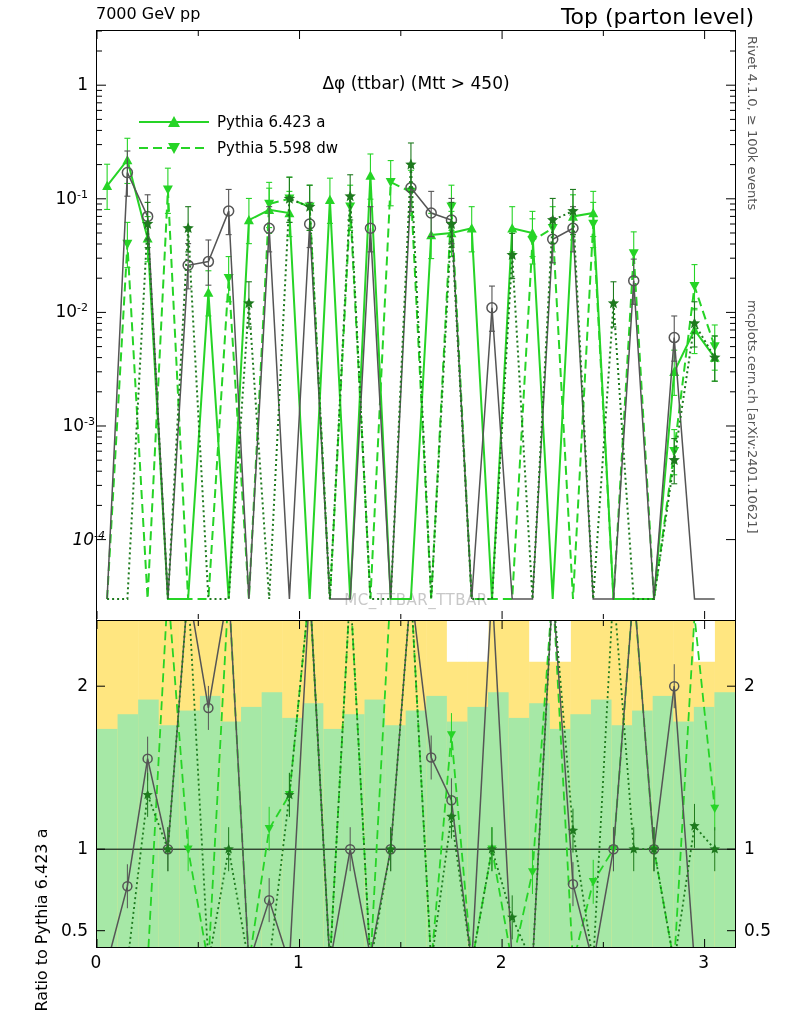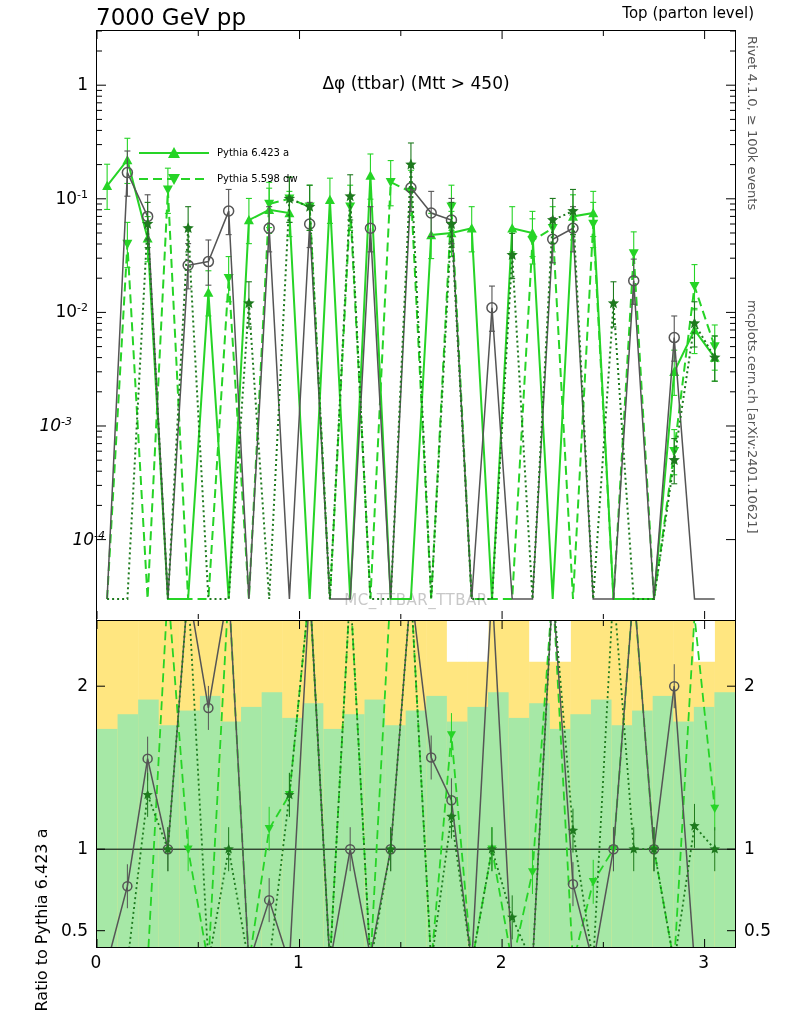--- a/index.html
+++ b/index.html
@@ -1,40 +1,40 @@
 <!DOCTYPE html>
 <html><head>
 <meta charset="utf-8">
 <style>
   html,body{margin:0;padding:0;background:#ffffff;}
   body{width:786px;height:1024px;font-family:"DejaVu Sans","Liberation Sans",sans-serif;color:#000;}
   .page{position:relative;width:786px;height:1024px;overflow:hidden;}
 
   
-  .hdr-left{position:absolute;left:96px;top:4px;font-size:23px;}
-  .hdr-right{position:absolute;right:32px;top:4px;font-size:15px;}
+  .hdr-left{position:absolute;left:96px;top:4px;font-size:16px;}
+  .hdr-right{position:absolute;right:32px;top:4px;font-size:22px;}
 
   
   .rot{position:absolute;transform-origin:0 0;transform:rotate(90deg);font-size:13px;color:#555;white-space:nowrap;}
   .rot-top{left:760px;top:36px;}
   .rot-mid{left:760px;top:300px;}
 
   
   .frame{position:absolute;border:1px solid #000;box-sizing:border-box;}
   #main-frame{left:96px;top:30px;width:640px;height:758px;background:#fff;}
   #ratio-frame{left:96px;top:620px;width:640px;height:328px;background:#fff;overflow:hidden;}
 
   
   .plot-title{position:absolute;left:0;right:0;top:42px;text-align:center;font-size:17px;}
 
   
   .watermark{position:absolute;left:0;right:0;top:560px;text-align:center;font-size:15px;color:#c8c8c8;letter-spacing:.5px;}
 
   
-  .legend{position:absolute;left:40px;top:78px;font-size:10px;line-height:26px;margin-top:31px;}
+  .legend{position:absolute;left:40px;top:78px;font-size:15px;line-height:26px;}
   .legend .row{display:flex;align-items:center;height:26px;}
   .legend .key{width:74px;height:20px;position:relative;margin-right:6px;}
   .legend .key svg{position:absolute;left:0;top:0;}
   .legend .lbl{white-space:nowrap;}
   .tick-lab{position:absolute;font-size:17px;transform:translate(-50%,0);}
   .rlab-l{position:absolute;font-size:17px;transform:translate(-100%,-50%);}
   .rlab-r{position:absolute;font-size:17px;transform:translate(0,-50%);}
 
   .ytitle{position:absolute;left:14px;top:620px;height:328px;width:24px;}
   .ytitle span{display:block;transform:rotate(-90deg) translate(-50%,0);transform-origin:0 0;position:absolute;left:18px;top:300px;font-size:16px;white-space:nowrap;}
@@ -630,21 +630,21 @@
   </div>
 
   <div class="ytitle">
     <span>Ratio to Pythia 6.423 a</span>
   </div>
 
   <div id="labels">
       <div class="rlab-l" style="left: 88px; top: 84.2006px;">1</div>
       <div class="rlab-l" style="left: 88px; top: 197.8px;">10<sup>-1</sup></div>
       <div class="rlab-l" style="left: 88px; top: 311.399px;">10<sup>-2</sup></div>
-      <div class="rlab-l" style="left: 72px; top: 424.998px; font-style: italic;">10<sup>-3</sup></div>
+      <div class="rlab-l" style="left: 95px; top: 424.998px;">10<sup>-3</sup></div>
       <div class="rlab-l" style="left: 105px; top: 538.598px; font-style: italic;">10<sup>-4</sup></div>
       <div class="tick-lab" style="left: 96px; top: 952px;">0</div>
       <div class="tick-lab" style="left: 298.54px; top: 952px;">1</div>
       <div class="tick-lab" style="left: 501.079px; top: 952px;">2</div>
       <div class="tick-lab" style="left: 703.619px; top: 952px;">3</div>
       <div class="rlab-l" style="left: 88px; top: 929.7px;">0.5</div>
       <div class="rlab-r" style="left: 744px; top: 929.7px;">0.5</div>
       <div class="rlab-l" style="left: 88px; top: 848.2px;">1</div>
       <div class="rlab-r" style="left: 744px; top: 848.2px;">1</div>
       <div class="rlab-l" style="left: 88px; top: 685.2px;">2</div>

